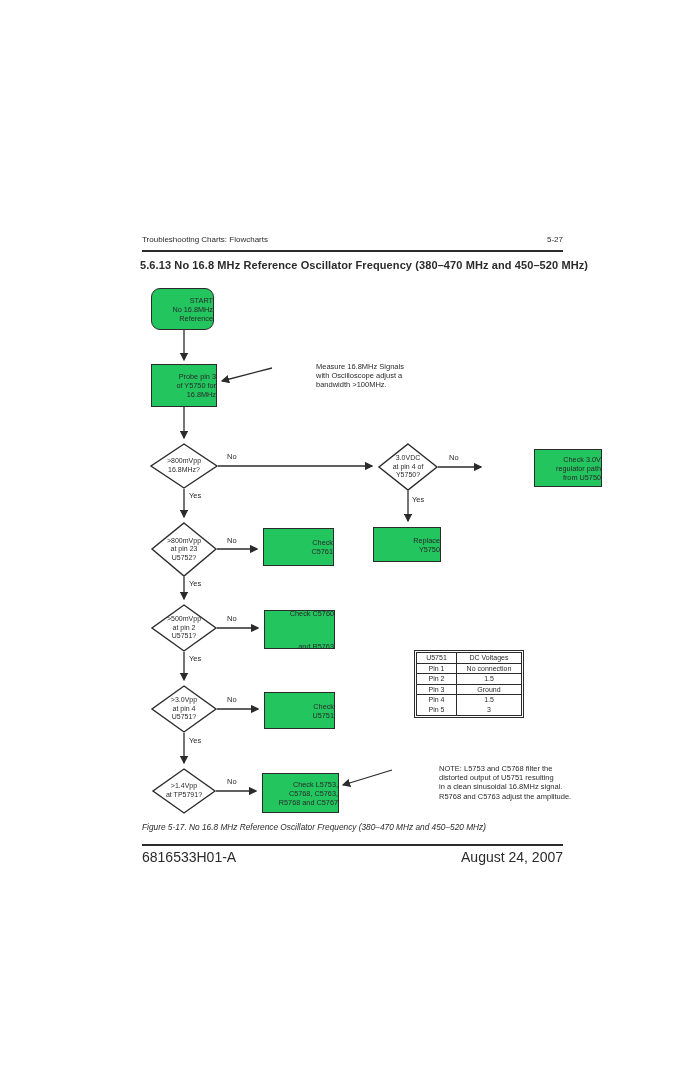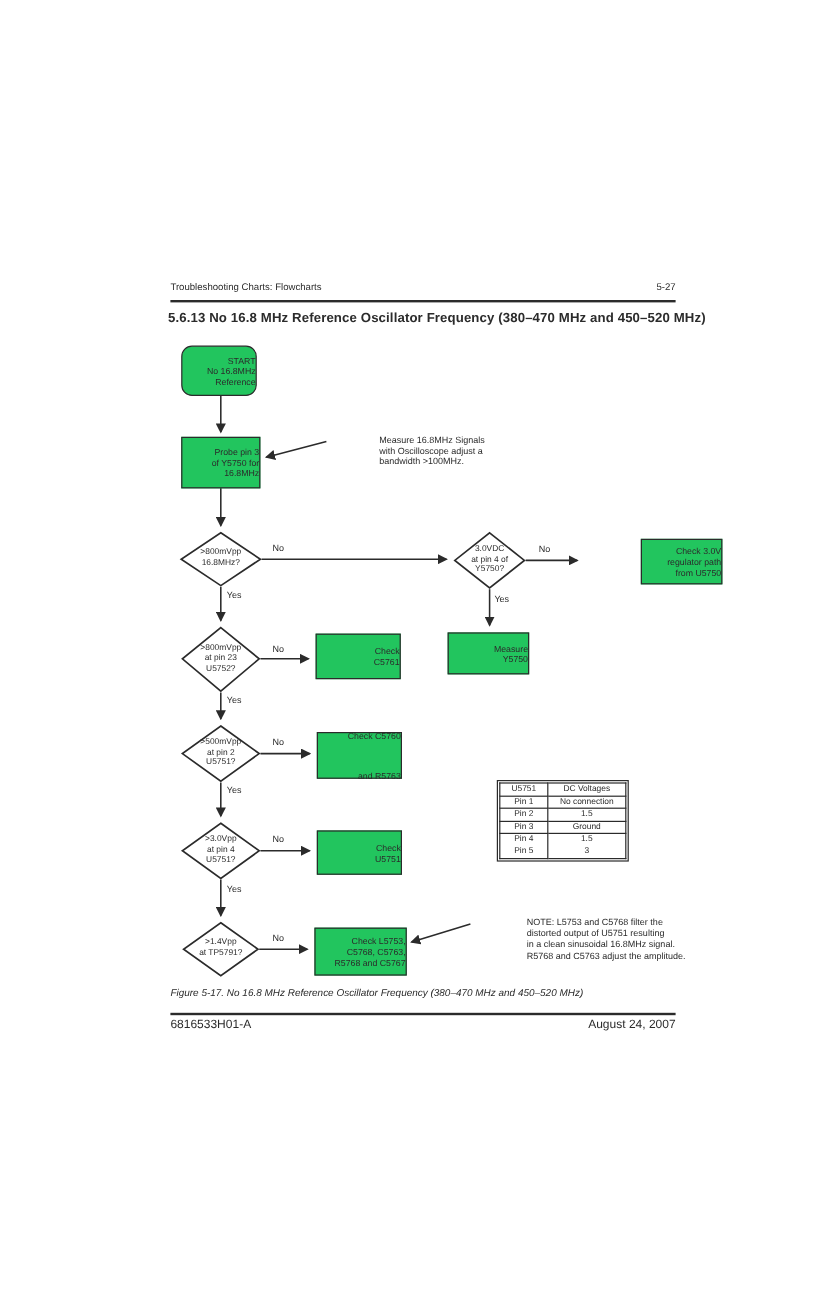--- a/index.html
+++ b/index.html
@@ -21,21 +21,21 @@
   .vtable{position:absolute;left:414px;top:650px;border:1.5px solid #2b2b2b;background:#fff;padding:1px;}
   .vtable table{border-collapse:collapse;font-size:7px;}
   .vtable td{border:1px solid #2b2b2b;text-align:center;padding:0;height:9.6px;line-height:9.6px;}
   .vtable td.c1{width:39px;}
   .vtable td.c2{width:64px;}
   .vtable tr.nb td{border-bottom:none;}
   .vtable tr.nt td{border-top:none;}
   .caption{position:absolute;left:142px;top:822px;width:421px;text-align:left;
            font-style:italic;font-size:8.3px;white-space:nowrap;}
   .footer-row{position:absolute;left:142px;top:849px;width:421px;display:flex;
-              justify-content:space-between;font-size:10px;}
+              justify-content:space-between;font-size:14px;}
   svg{position:absolute;left:0;top:0;}
 </style>
 </head>
 <body>
 
 <div class="page">
 
   <div class="header-row">
     <div>
       <span style="font-weight:normal">Troubleshooting Charts:</span><span> Flowcharts</span>
@@ -137,21 +137,21 @@
   <div class="lbl" style="left:189px;top:579px;">Yes</div>
   <div class="lbl" style="left:189px;top:654px;">Yes</div>
   <div class="lbl" style="left:189px;top:736px;">Yes</div>
 
   <div class="box" style="left:487px;top:449px;width:66px;height:36px;margin-left:47px;">
     <div>Check 3.0V</div>
     <div>regulator path</div>
     <div>from U5750</div>
   </div>
   <div class="box" style="left:373px;top:527px;width:66px;height:33px;">
-    <div>Measure</div>
+    <div>Replace</div>
     <div>Y5750</div>
   </div>
   <div class="box" style="left:263px;top:528px;width:69px;height:36px;">
     <div>Check</div>
     <div>C5761</div>
   </div>
   <div class="box" style="left:264px;top:610px;width:69px;height:37px;gap:24px;">
     <div>Check C5760</div>
     <div>and R5763</div>
   </div>

